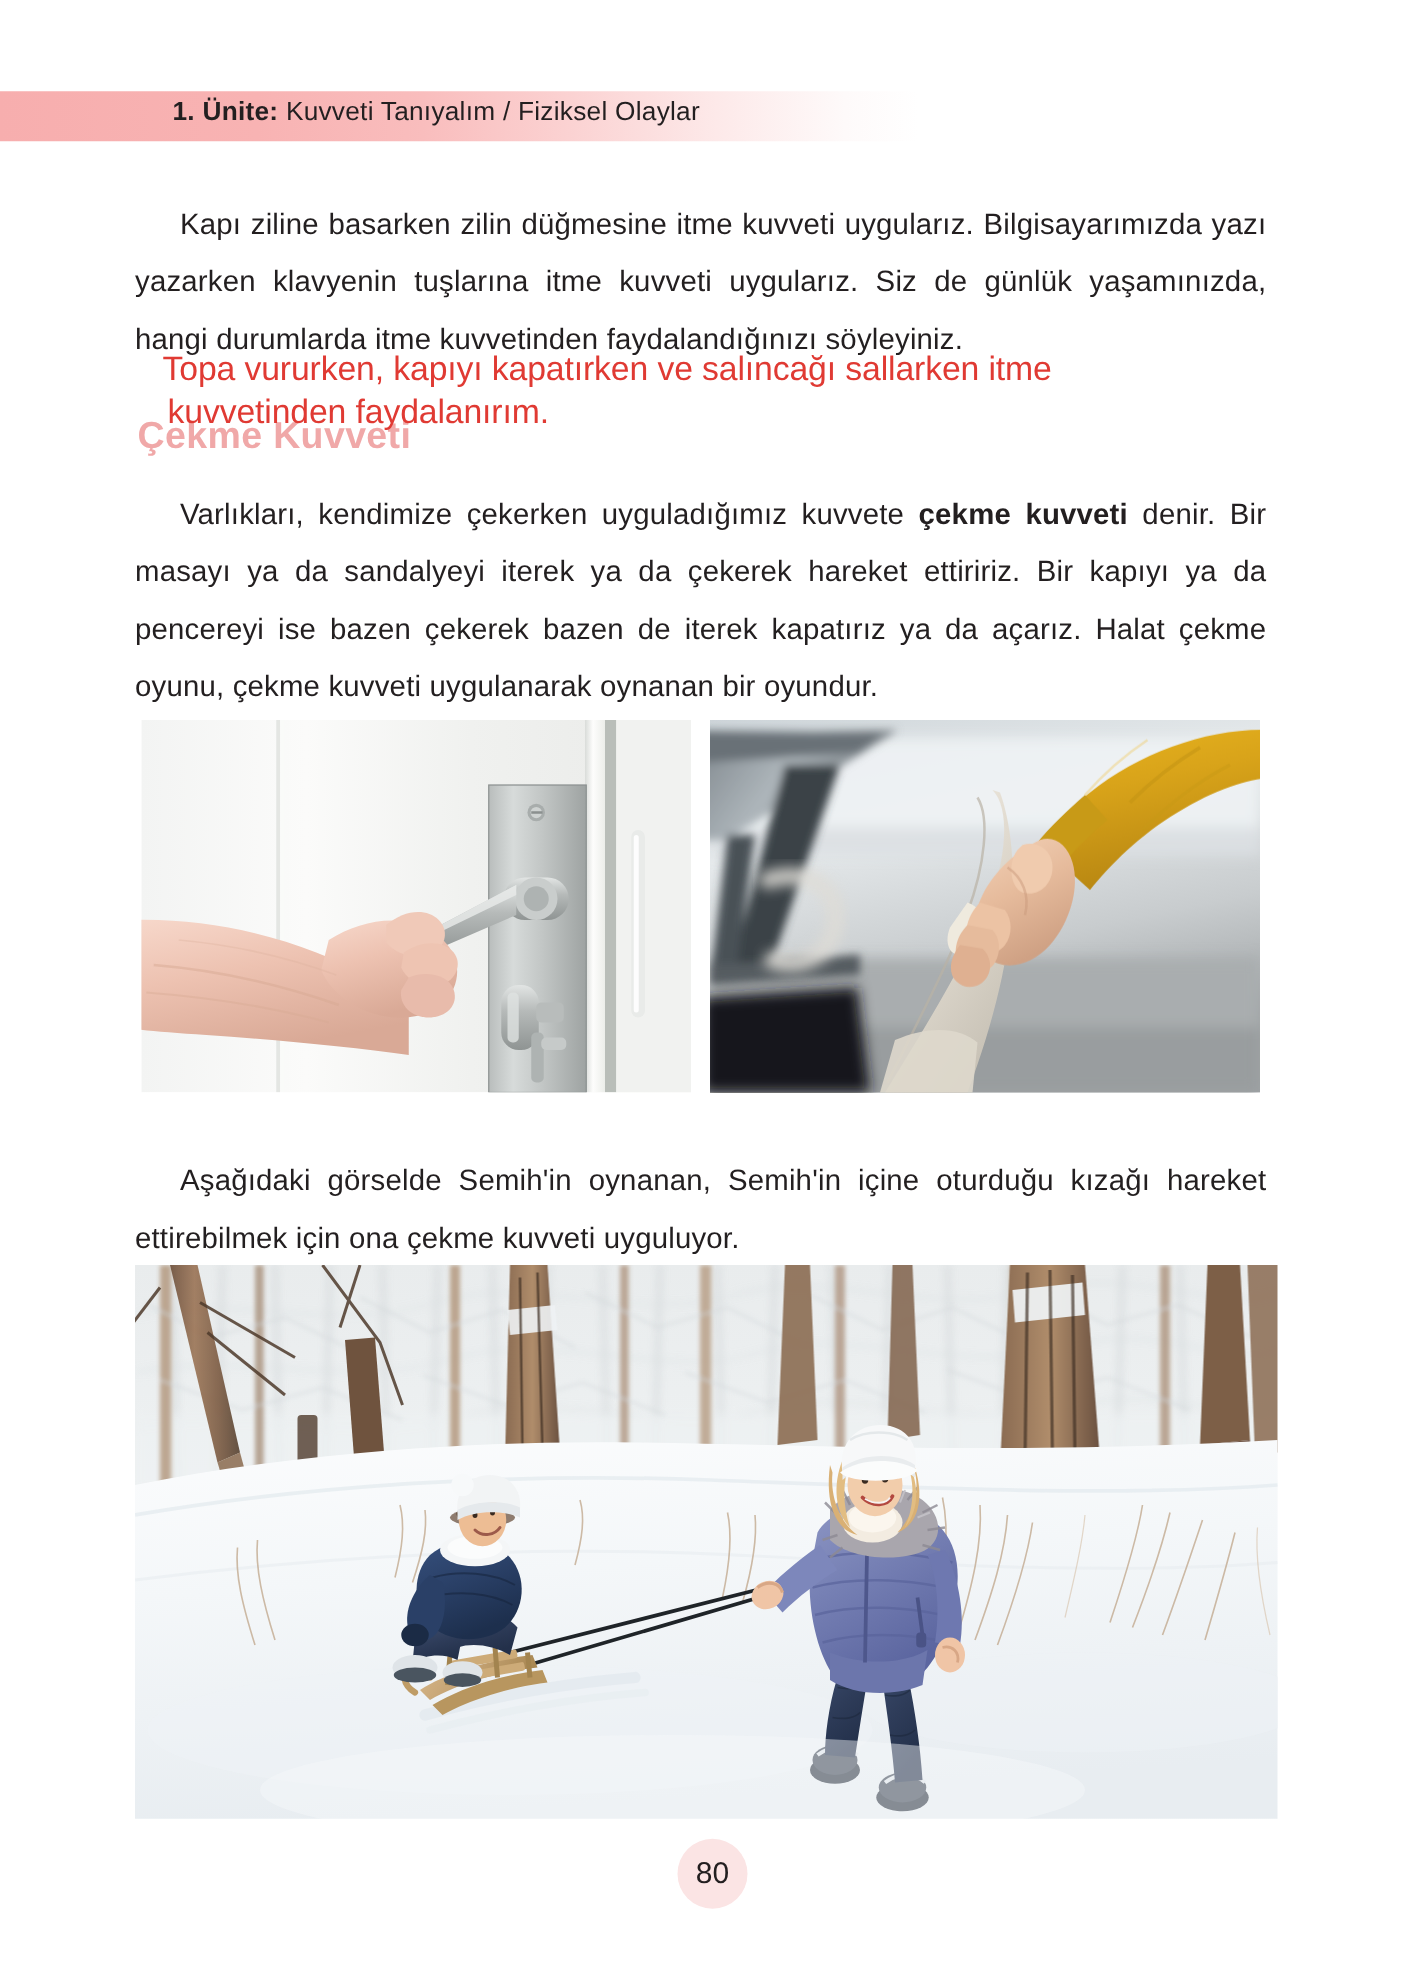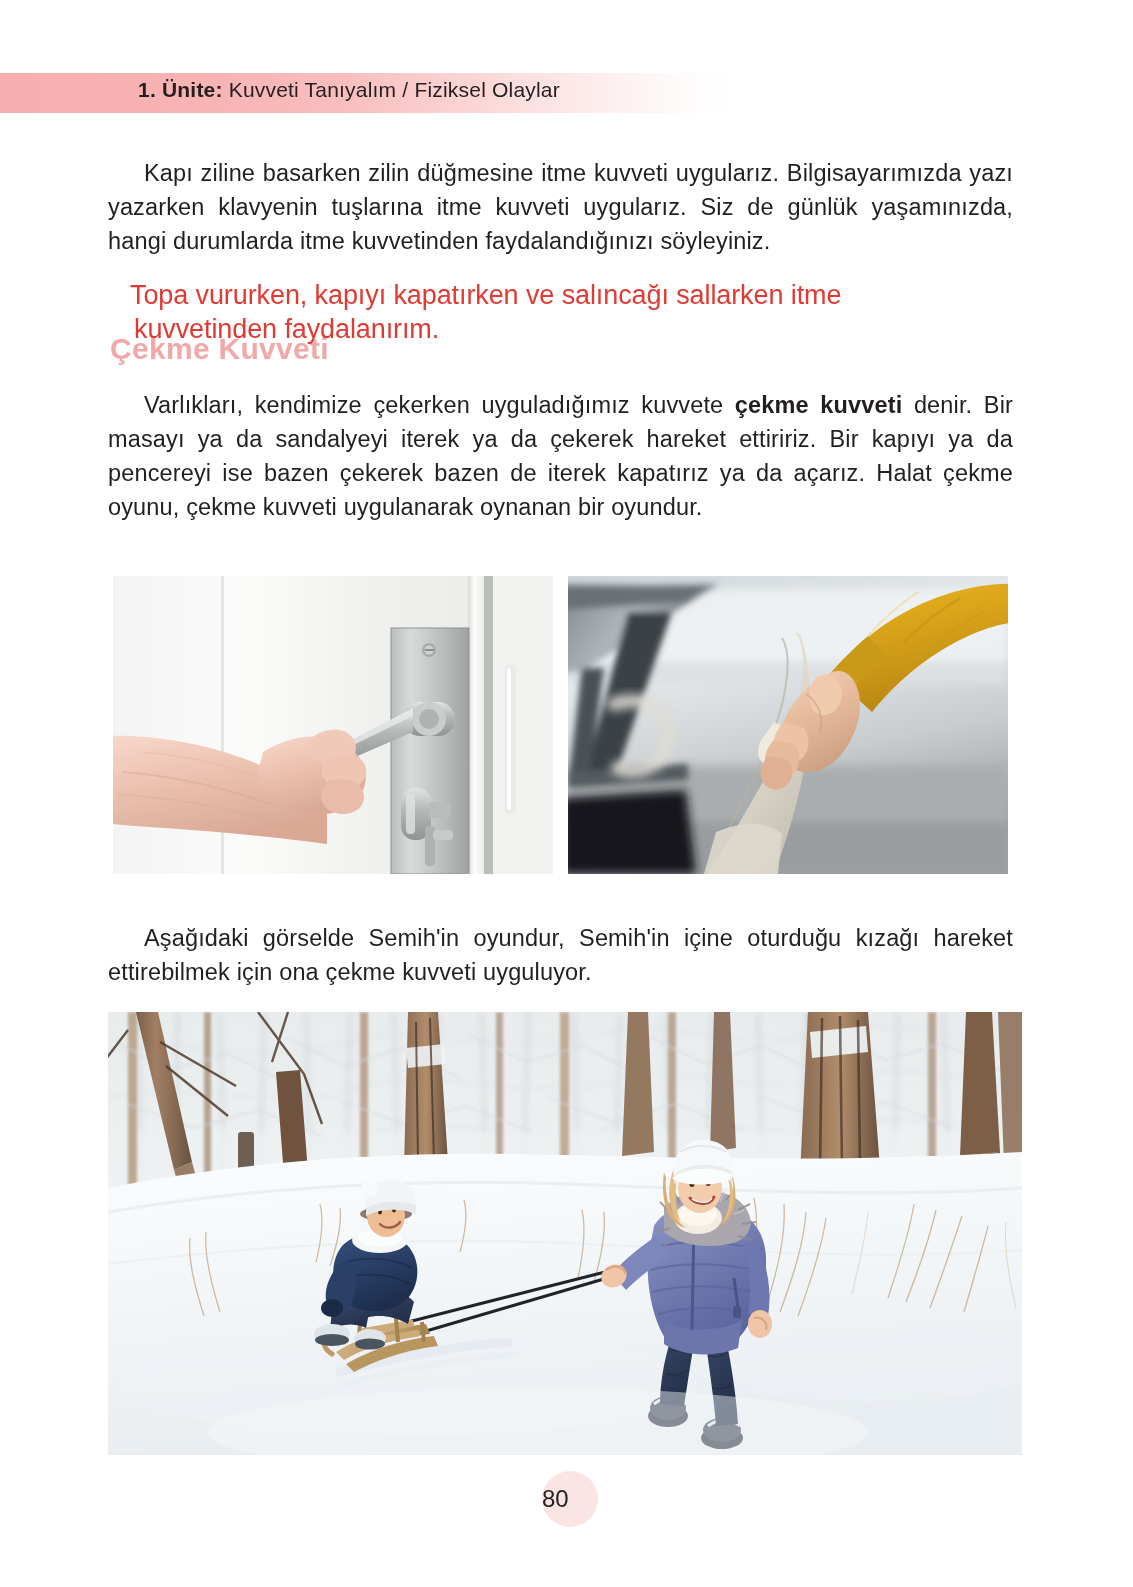--- a/index.html
+++ b/index.html
@@ -38,21 +38,21 @@
   }
   .header-text .unit-no { font-weight: 600; }
   .header-text .unit-sub { }
 
   
   .para {
     position: absolute;
     left: 108px;
     width: 905px;
     font-size: 23.5px;
-    line-height: 34px;
+    line-height: 46px;
     text-align: justify;
     color: #231f20;
     letter-spacing: 0.15px;
   }
   .para .indent { display: inline-block; width: 36px; }
   .para b, .para .bold { font-weight: 700; }
 
   #para-1 { top: 156px; }
   #para-2 { top: 388px; }
   #para-3 { top: 921px; }
@@ -105,20 +105,21 @@
   .page-number {
     position: absolute;
     left: 542px;
     top: 1471px;
     width: 56px;
     height: 56px;
     border-radius: 50%;
     background: #fbe4e4;
     display: flex;
     align-items: center;
+    justify-content: center;
     font-size: 24px;
     color: #231f20;
   }
 </style>
 </head>
 <body>
 
 <div class="header-bar"></div>
 <div class="header-text">
   <span class="unit-no">1. Ünite:</span>
@@ -328,21 +329,21 @@
                C 226 198, 224 188, 218 183 Z" fill="#dfb091"></path>
 
       <path d="M250 100 C 262 96, 274 104, 274 118 C 274 132, 262 142, 250 138
                C 240 134, 238 114, 246 104 Z" fill="#f0cbae"></path>
 
       <path d="M238 118 C 250 126, 256 140, 252 156" stroke="#c99a7c" stroke-width="2" fill="none" opacity="0.5"></path>
     </g>
   </svg>
 </div>
 
-<div class="para" id="para-3"><span class="indent"></span><span>Aşağıdaki görselde Semih'in oyundur, Semih'in içine oturduğu kızağı hareket ettirebilmek için ona çekme kuvveti uyguluyor.</span></div>
+<div class="para" id="para-3"><span class="indent"></span><span>Aşağıdaki görselde Semih'in oynanan, Semih'in içine oturduğu kızağı hareket ettirebilmek için ona çekme kuvveti uyguluyor.</span></div>
 
 <div class="photo" id="photo-sled">
   <svg viewBox="0 0 914 443" preserveAspectRatio="none">
     <defs>
       <linearGradient id="snowSky" x1="0" y1="0" x2="0" y2="1">
         <stop offset="0%" stop-color="#e9eced"></stop>
         <stop offset="45%" stop-color="#eff2f3"></stop>
         <stop offset="100%" stop-color="#f7f9fa"></stop>
       </linearGradient>
       <linearGradient id="snowGround" x1="0" y1="0" x2="0.2" y2="1">

